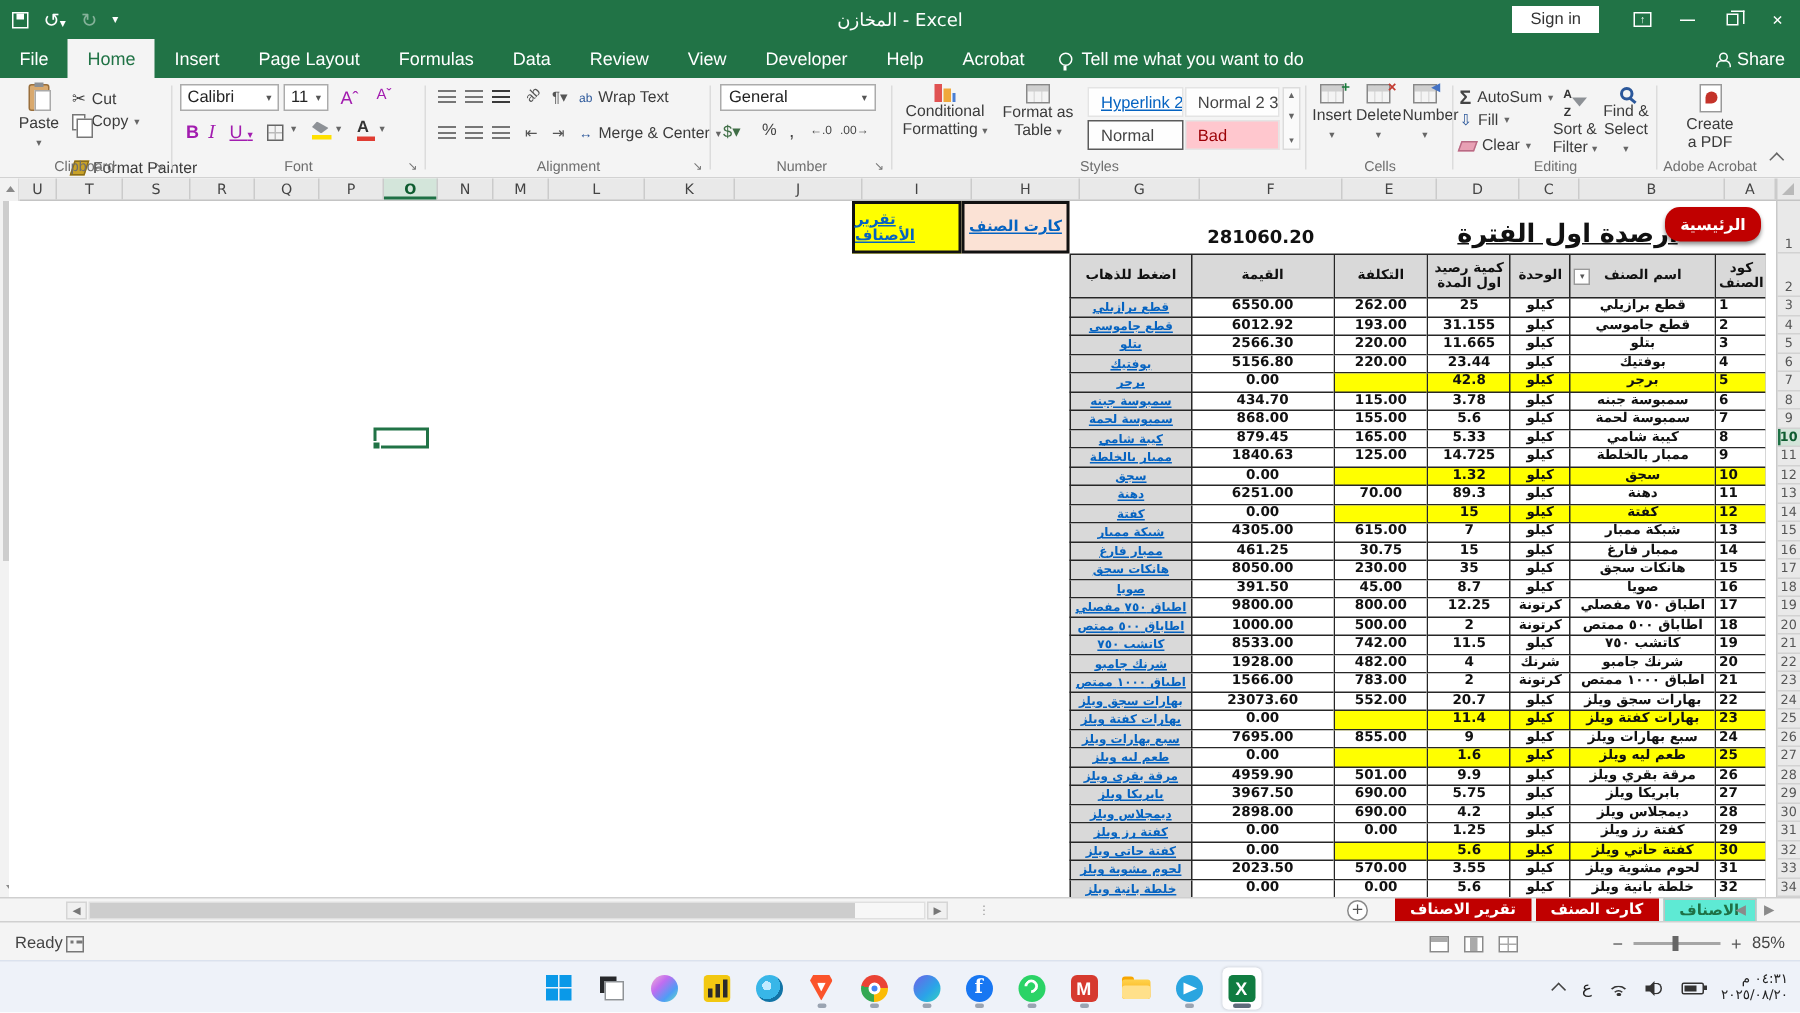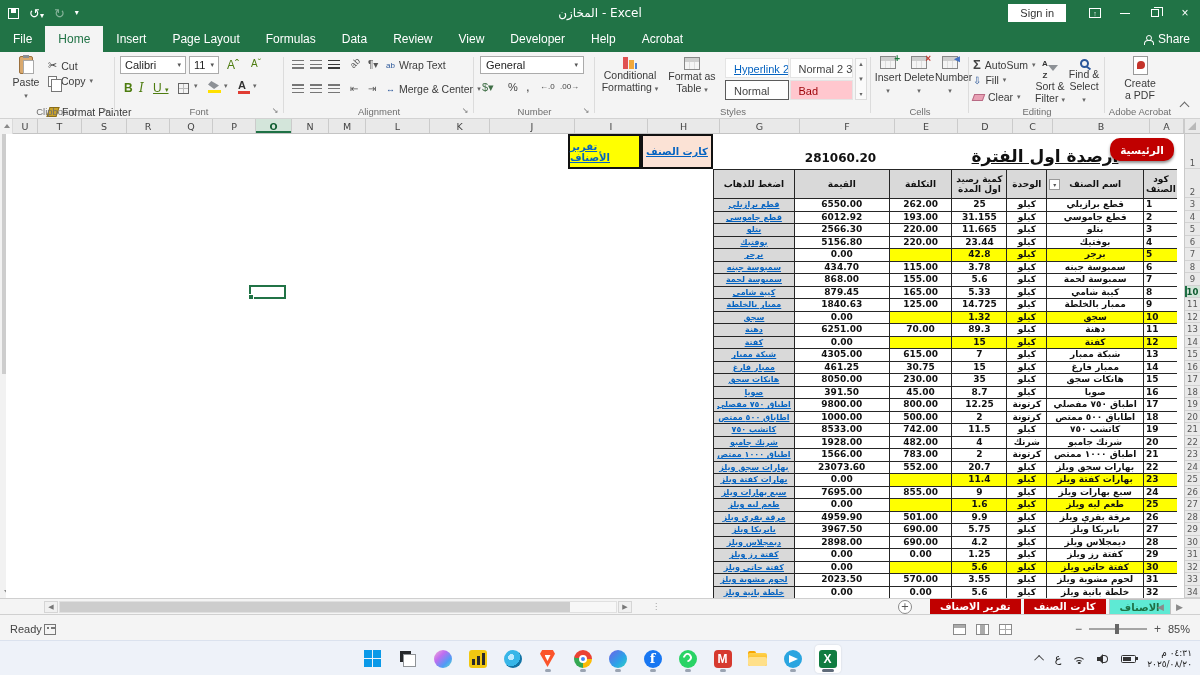--- a/index.html
+++ b/index.html
@@ -48,21 +48,21 @@
   .icn { display:inline-block; vertical-align:middle; }
   .clip-icon { width:14px; height:18px; background:#d9a96e; border:1px solid #9a6f3c; border-radius:2px; position:relative; margin:0 auto 2px; }
   .clip-icon::before { content:""; position:absolute; top:-2px; left:3px; width:6px; height:3px; background:#8b8f94; }
   .clip-icon::after { content:""; position:absolute; top:3px; left:3px; width:9px; height:12px; background:#fff; border:1px solid #aaa; }
   .cut-g { font-size:11px; }
   .copy-icon { width:9px; height:11px; border:1px solid #777; background:#fff; position:relative; }
   .copy-icon::after { content:""; position:absolute; top:2px; left:2px; width:9px; height:11px; border:1px solid #777; background:#fff; }
   .fp-icon { width:10px; height:10px; background:#c9a227; transform:skewX(-18deg); border:1px solid #8a6d1a; }
   .fontbox { height:18px; background:#fff; border:1px solid #ababab; font-size:11px; color:#222; display:flex; align-items:center; justify-content:space-between; padding:0 4px; }
   .fontbox .drp { font-size:7px; color:#555; }
-  .fbtn { font-size:12px; color:#4d7c0f; padding:0 3px; }
+  .fbtn { font-size:12px; color:#a21caf; padding:0 3px; }
   .i-borders { width:11px; height:11px; border:1px solid #666; background:
       linear-gradient(#bbb,#bbb) 50% 0/1px 100% no-repeat,
       linear-gradient(#bbb,#bbb) 0 50%/100% 1px no-repeat; }
   .i-fill { width:11px; height:8px; background:#8d9196; clip-path:polygon(30% 0,100% 55%,55% 100%,0 45%); display:block; }
   .bar-y { display:block; width:13px; height:3px; background:#ffe000; margin-top:1px; }
   .i-fontcolor { font-size:11px; font-weight:bold; color:#333; line-height:10px; display:block; }
   .bar-r { display:block; width:12px; height:3px; background:#e03c32; margin-top:1px; }
   .lines { width:12px; height:9px; background:repeating-linear-gradient(#767676 0 1.5px, transparent 1.5px 3.75px); }
   .numbox { height:18px; background:#fff; border:1px solid #ababab; font-size:11px; color:#222; display:flex; align-items:center; justify-content:space-between; padding:0 5px;gap:37px; }
   .sty-item { height:20px; line-height:20px; font-size:11px; padding:0 8px; background:#fefefe; border:1px solid #e4e4e4; overflow:hidden; white-space:nowrap; }
@@ -249,20 +249,21 @@
       <span class="rtab active">Home</span>
       <span class="rtab">Insert</span>
       <span class="rtab">Page Layout</span>
       <span class="rtab">Formulas</span>
       <span class="rtab">Data</span>
       <span class="rtab">Review</span>
       <span class="rtab">View</span>
       <span class="rtab">Developer</span>
       <span class="rtab">Help</span>
       <span class="rtab">Acrobat</span>
+      <span class="tellme"><span class="bulb"></span>Tell me what you want to do</span>
     </div>
   <div class="share">
     <span class="person"></span>
     <span>Share</span>
   </div>
 
   <div class="ribbon">
 
     <div class="grp" style="left:0;width:113px;">
       <div class="bigbtn" style="left:4px;">

